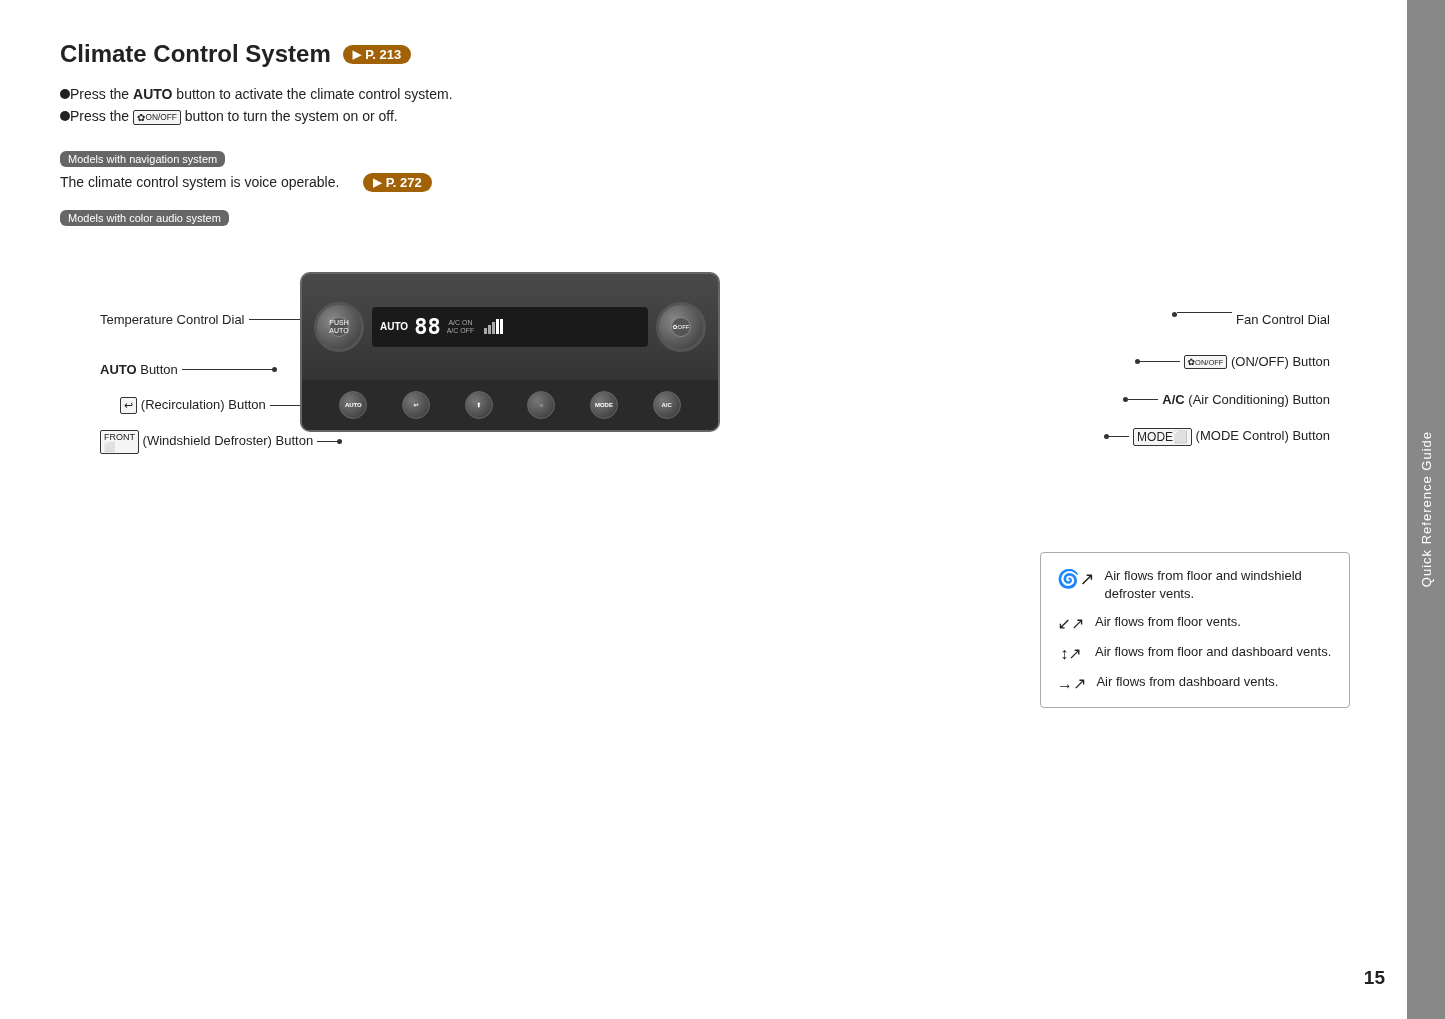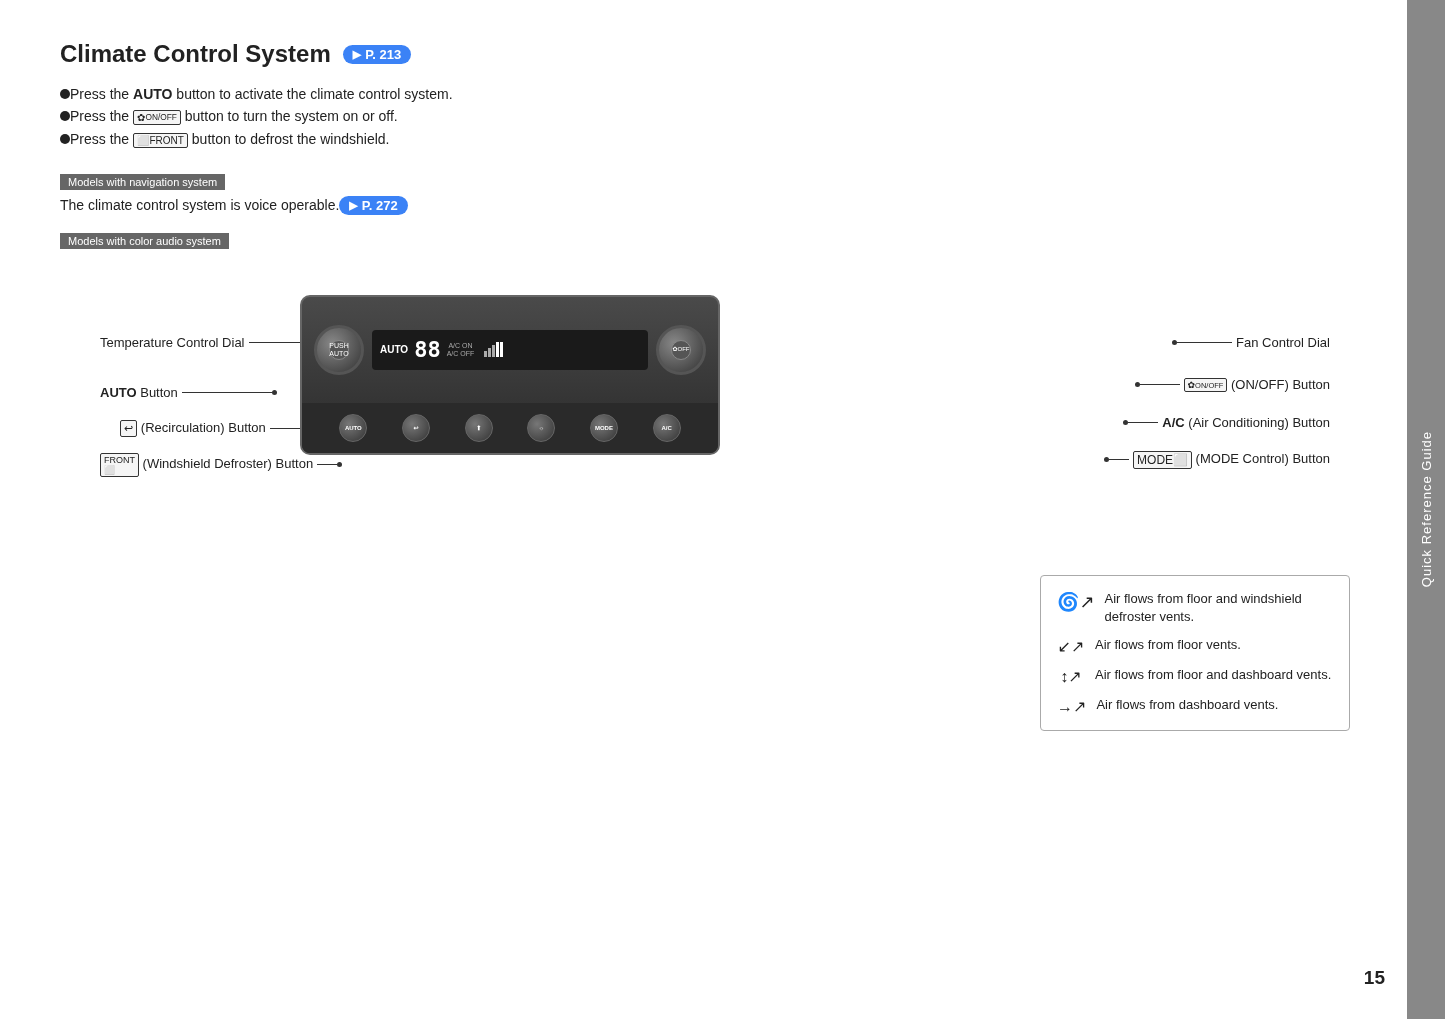--- a/index.html
+++ b/index.html
@@ -26,21 +26,21 @@
       font-weight: bold;
       display: flex;
       align-items: center;
       gap: 12px;
       margin-bottom: 18px;
     }
 
     .page-ref-badge {
       display: inline-flex;
       align-items: center;
-      background: #3b82f6;
+      background: #a16207;
       color: #fff;
       font-size: 13px;
       font-weight: bold;
       border-radius: 12px;
       padding: 2px 10px;
       position: relative;
     }
     .page-ref-badge::before {
       content: '▶';
       font-size: 11px;
@@ -64,31 +64,31 @@
       border-radius: 50%;
       flex-shrink: 0;
     }
 
     .model-label {
       display: inline-block;
       background: #666;
       color: #fff;
       font-size: 11px;
       padding: 2px 8px;
-      border-radius: 0;
+      border-radius: 6px;
       margin-bottom: 6px;
       margin-top: 8px;
     }
 
     .voice-line {
       font-size: 14px;
       margin-bottom: 4px;
       display: flex;
       align-items: center;
-      gap: 0;
+      gap: 24px;
     }
 
     
     .diagram-section {
       position: relative;
       margin-top: 10px;
       width: 100%;
       height: 560px;
     }
 
@@ -313,24 +313,20 @@
 
   <ul class="bullet-list">
     <li>
       <span class="bullet-dot"></span>
       <span>Press the <strong>AUTO</strong> button to activate the climate control system.</span>
     </li>
     <li>
       <span class="bullet-dot"></span>
       <span>Press the <span class="inline-icon">✿<sup>ON/</sup><sub>OFF</sub></span> button to turn the system on or off.</span>
     </li>
-    <li>
-      <span class="bullet-dot"></span>
-      <span>Press the <span class="inline-icon">⬜FRONT</span> button to defrost the windshield.</span>
-    </li>
   </ul>
 
   <div>
     <span class="model-label">Models with navigation system</span>
   </div>
   <div class="voice-line">
     <span>The climate control system is voice operable.</span>
     <span class="page-ref-badge">
       <span>P. 272</span>
     </span>
@@ -415,21 +411,21 @@
         </div>
         <div class="small-btn">
           <span class="btn-text">MODE</span>
         </div>
         <div class="small-btn">
           <span class="btn-text">A/C</span>
         </div>
       </div>
     </div>
 
-    <div style="position:absolute; right:50px; top:70px; display:flex; align-items:center; flex-direction:row-reverse; gap:0;">
+    <div style="position:absolute; right:50px; top:70px; display:flex; align-items:flex-start; flex-direction:row-reverse; gap:0;">
       <span class="label-text">Fan Control Dial</span>
       <span class="h-line" style="width:55px; background:#333; display:inline-block; height:1px; vertical-align:middle; margin-right:4px;"></span>
       <span class="callout-dot" style="width:5px;height:5px;border-radius:50%;background:#333;flex-shrink:0;"></span>
     </div>
 
     <div style="position:absolute; right:50px; top:112px; display:flex; align-items:center; flex-direction:row-reverse; gap:0;">
       <span class="label-text"><span class="inline-icon" style="font-size:9px;">✿<sup>ON/</sup><sub>OFF</sub></span> (ON/OFF) Button</span>
       <span class="h-line" style="width:40px; background:#333; display:inline-block; height:1px; vertical-align:middle; margin-right:4px;"></span>
       <span class="callout-dot" style="width:5px;height:5px;border-radius:50%;background:#333;flex-shrink:0;"></span>
     </div>

